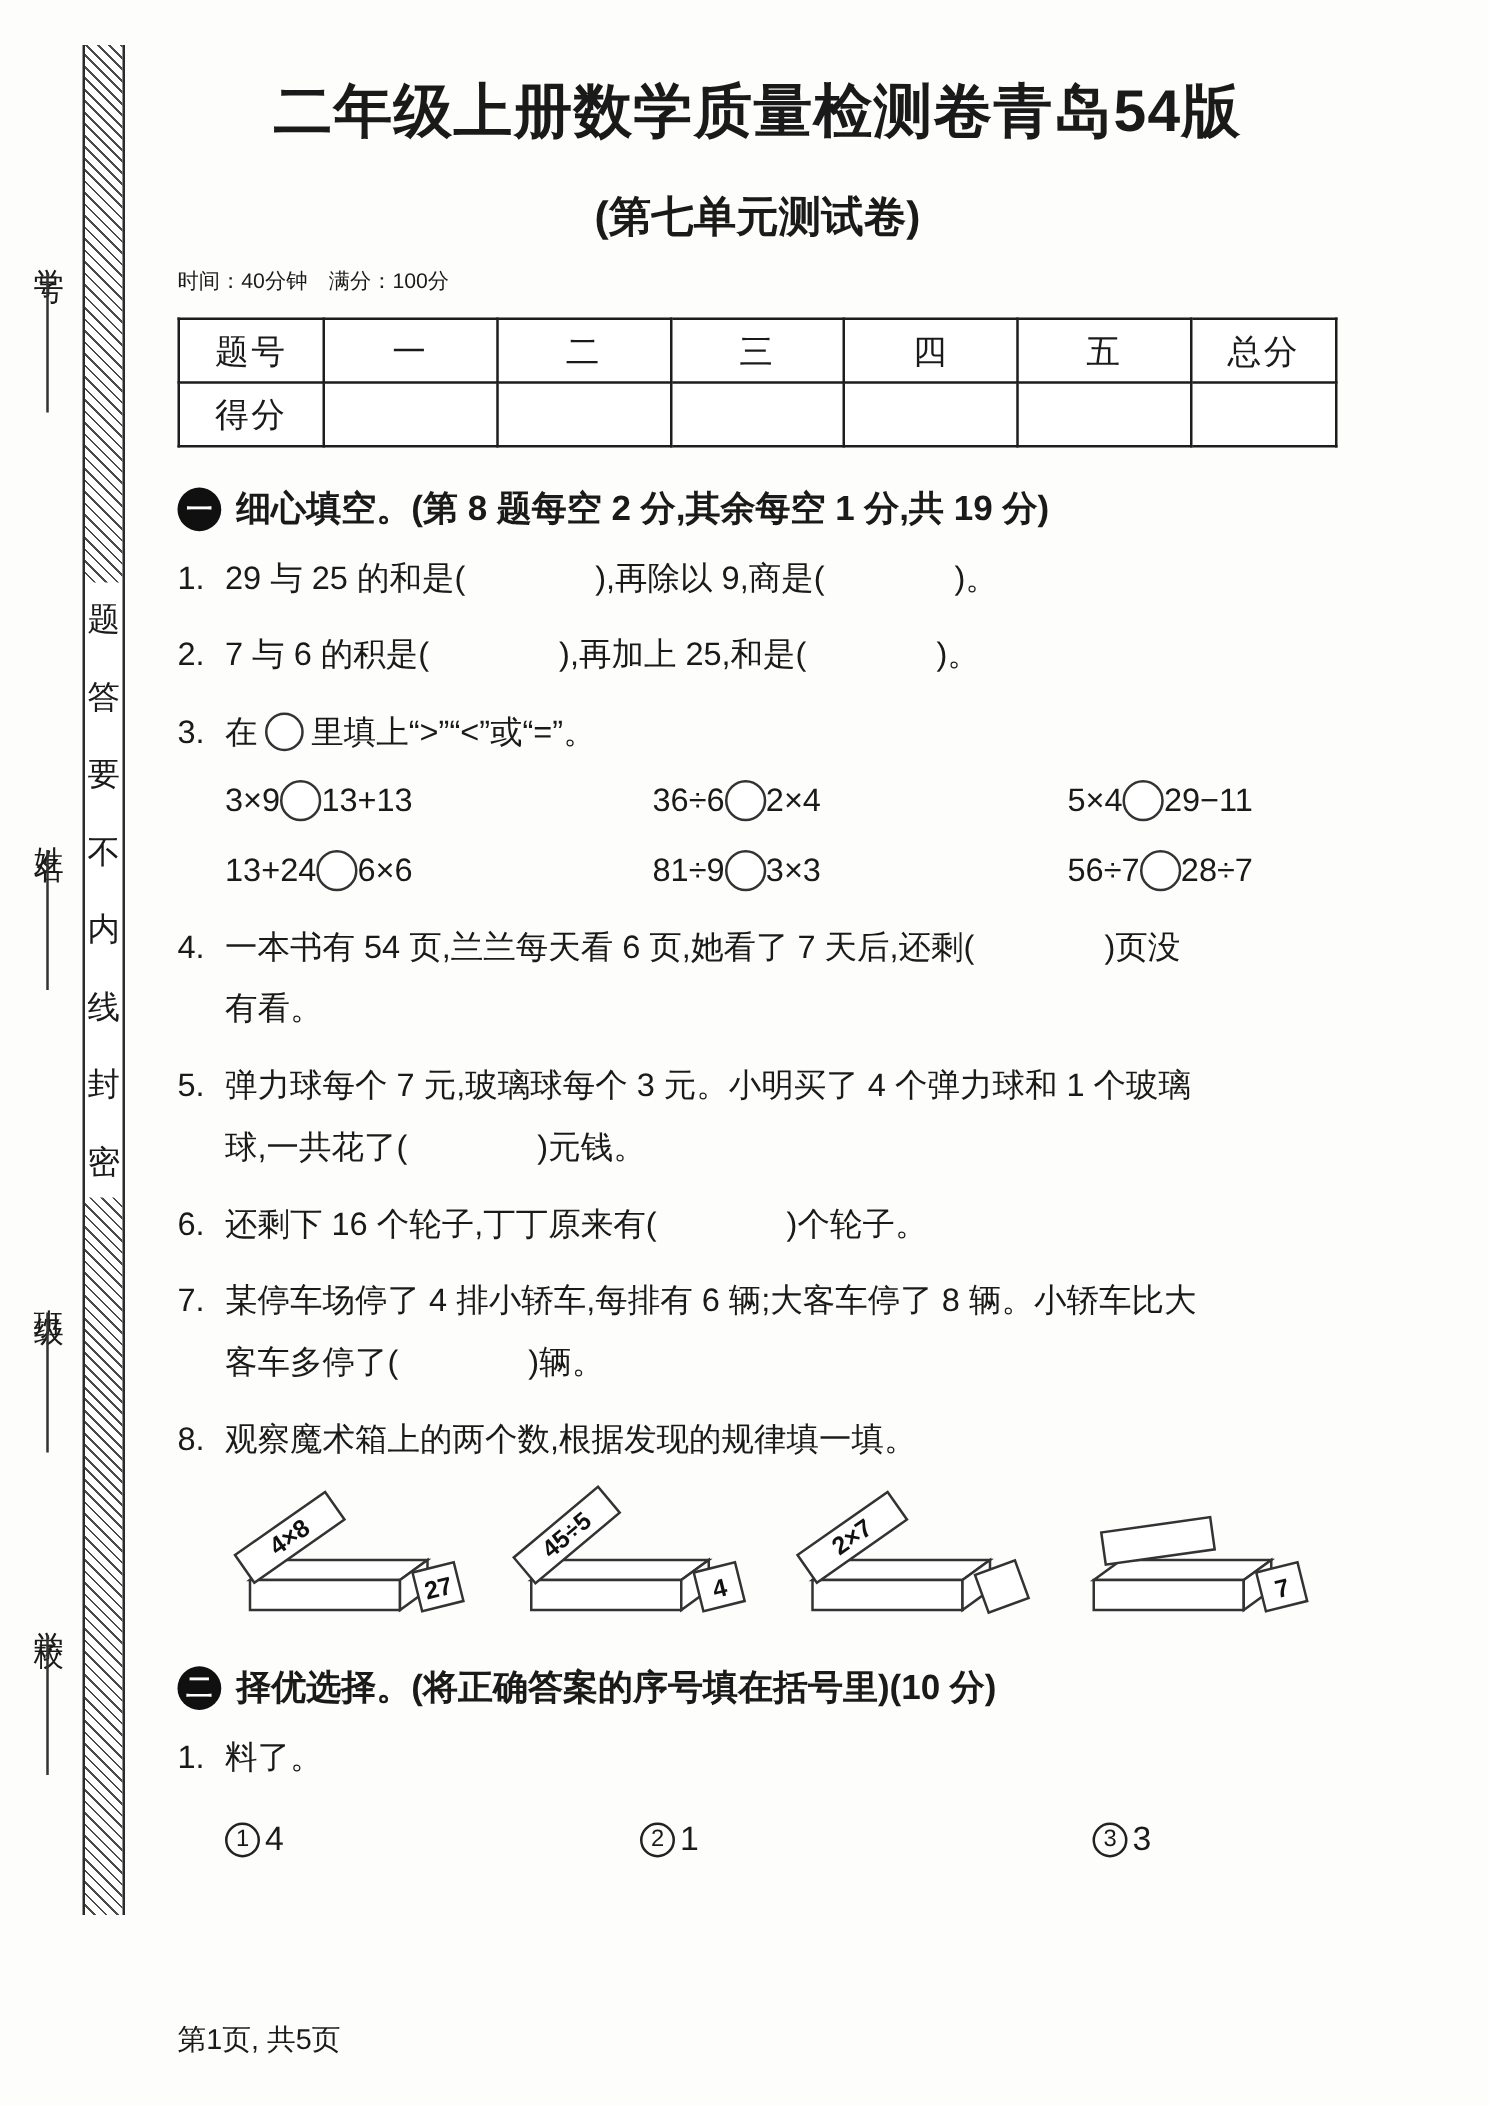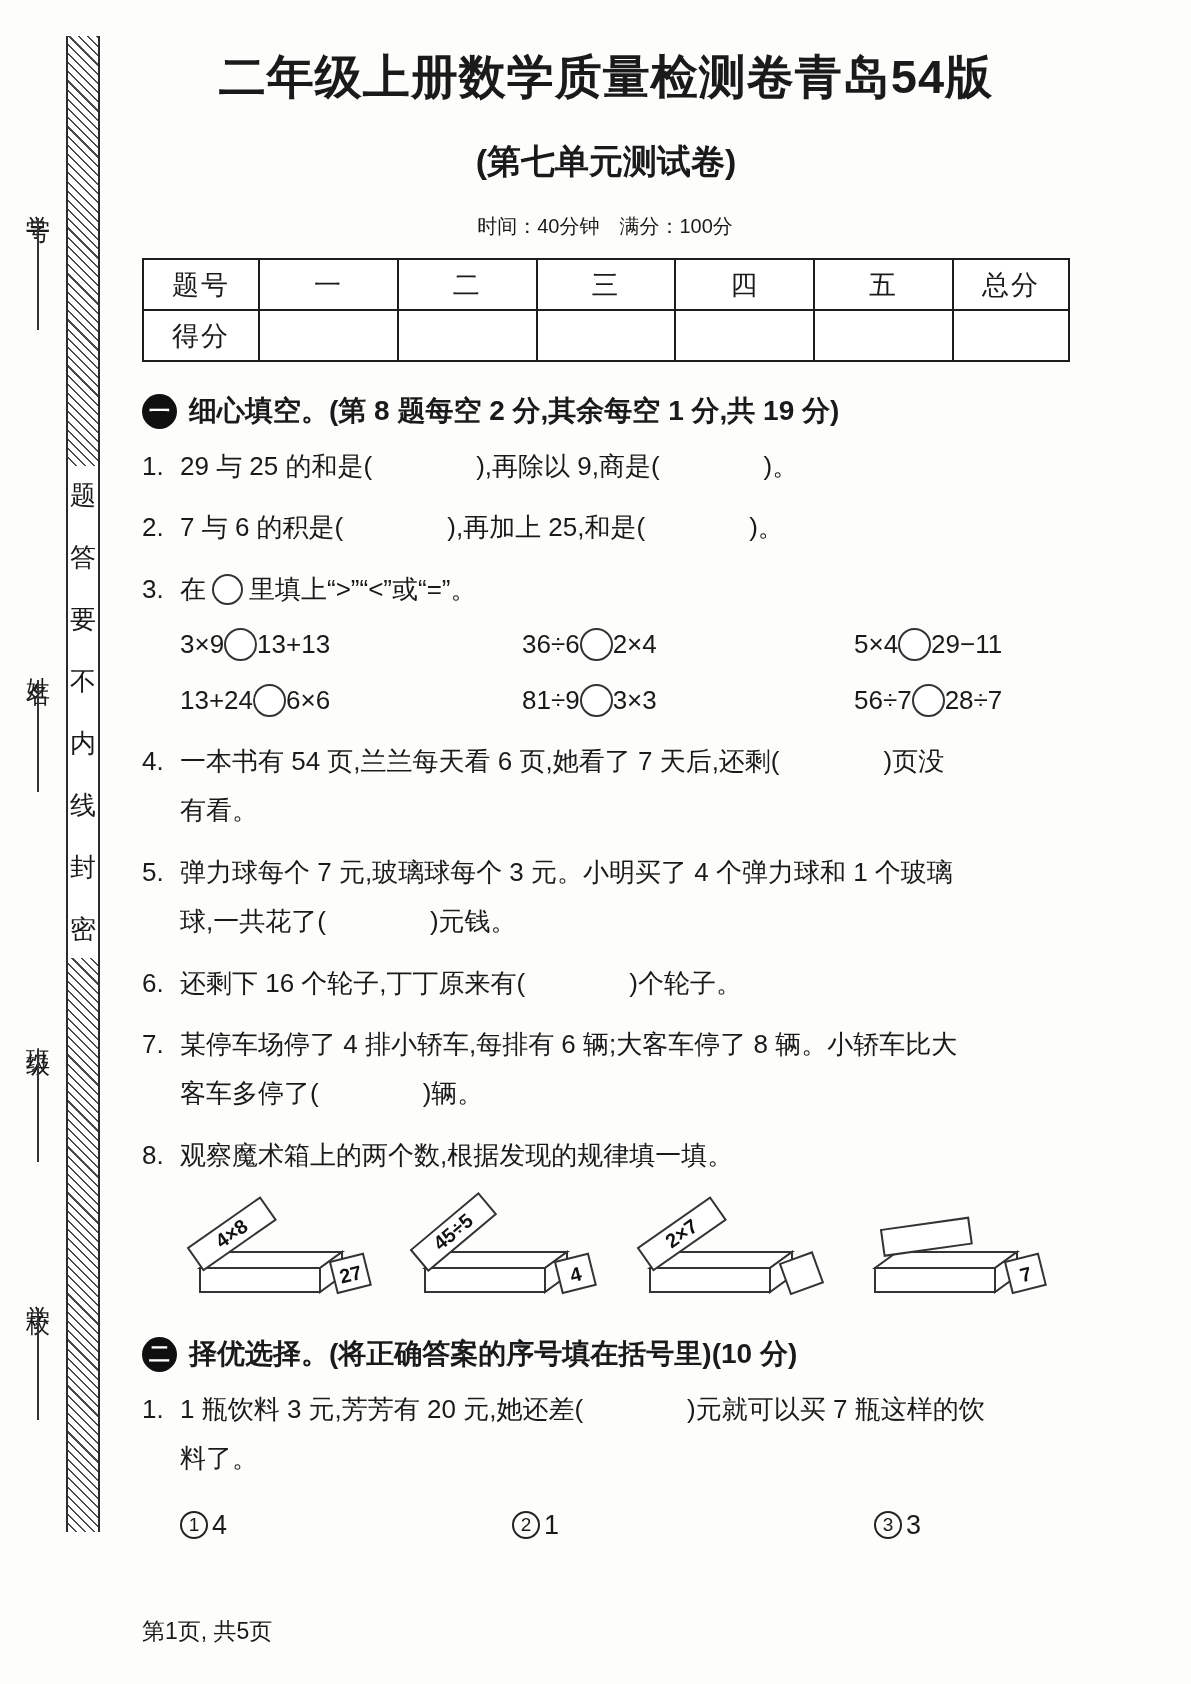--- a/index.html
+++ b/index.html
@@ -23,24 +23,24 @@
     border-left:2px solid #2b2b2b; border-right:2px solid #2b2b2b;
     display:flex; flex-direction:column; align-items:center; background:#fff;
   }
   .hatch { width:100%; background:repeating-linear-gradient(45deg, transparent 0, transparent 5px, #4a4a4a 5px, #4a4a4a 6.5px); }
   .hatch-top { height:430px; }
   .hatch-bottom { flex:1; }
   .seal-chars { display:flex; flex-direction:column; gap:36px; padding:16px 0; font-size:26px; line-height:1; }
   .seal-chars div { text-align:center; }
 
   
-  .main { position:absolute; left:142px; top:0; width:928px; }
+  .main { position:absolute; left:142px; top:12px; width:928px; }
   .title { margin-top:46px; text-align:center; font-size:47px; font-weight:700; letter-spacing:1px; }
   .subtitle { margin-top:30px; text-align:center; font-size:34px; font-weight:600; }
-  .meta { margin-top:28px; text-align:center; font-size:20px; padding-right:2px; }
+  .meta { margin-top:16px; text-align:left; font-size:17px; padding-right:2px; }
 
   table.score { width:100%; border-collapse:collapse; margin-top:18px; background:#fff; }
   table.score td { border:2.5px solid #1d1d1d; height:51px; text-align:center; font-size:27px; letter-spacing:2px; }
   table.score td.c0 { width:116px; }
   table.score td.c6 { width:116px; }
 
   .sec { display:flex; align-items:center; gap:12px; margin-top:30px; font-size:28px; font-weight:700; }
   .badge { flex:0 0 35px; width:35px; height:35px; border-radius:50%; background:#101010; color:#fff;
            display:flex; align-items:center; justify-content:center; font-size:21px; font-weight:700; }
 
@@ -283,21 +283,20 @@
   </div>
 
   <div class="sec">
     <span class="badge">二</span>
     <span>择优选择。(将正确答案的序号填在括号里)(10 分)</span>
   </div>
 
   <div class="q">
     <span class="num">1.</span>
     <div class="body">
-      <div>1 瓶饮料 3 元,芳芳有 20 元,她还差(　　　　)元就可以买 7 瓶这样的饮</div>
       <div>料了。</div>
     </div>
   </div>
 
   <div class="opts">
     <span class="opt w1">
       <span class="opt-circ">1</span>
       <span>4</span>
     </span>
     <span class="opt w2">

